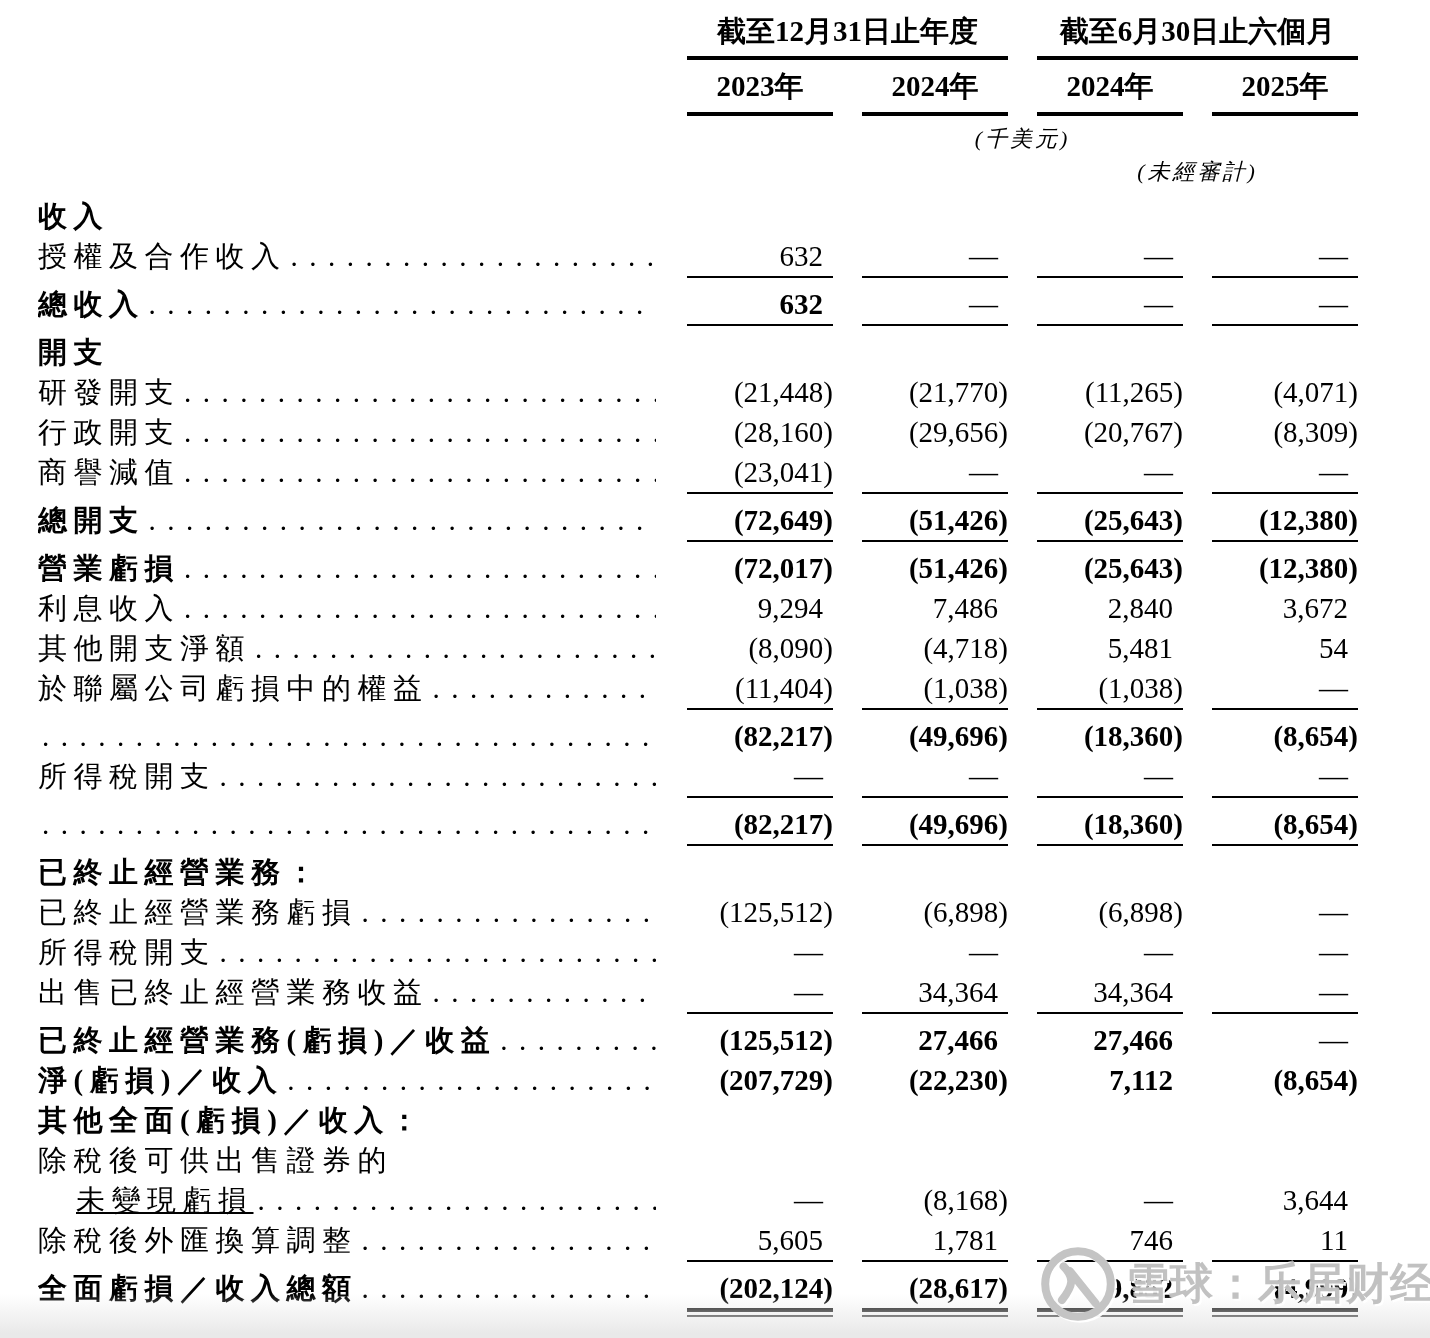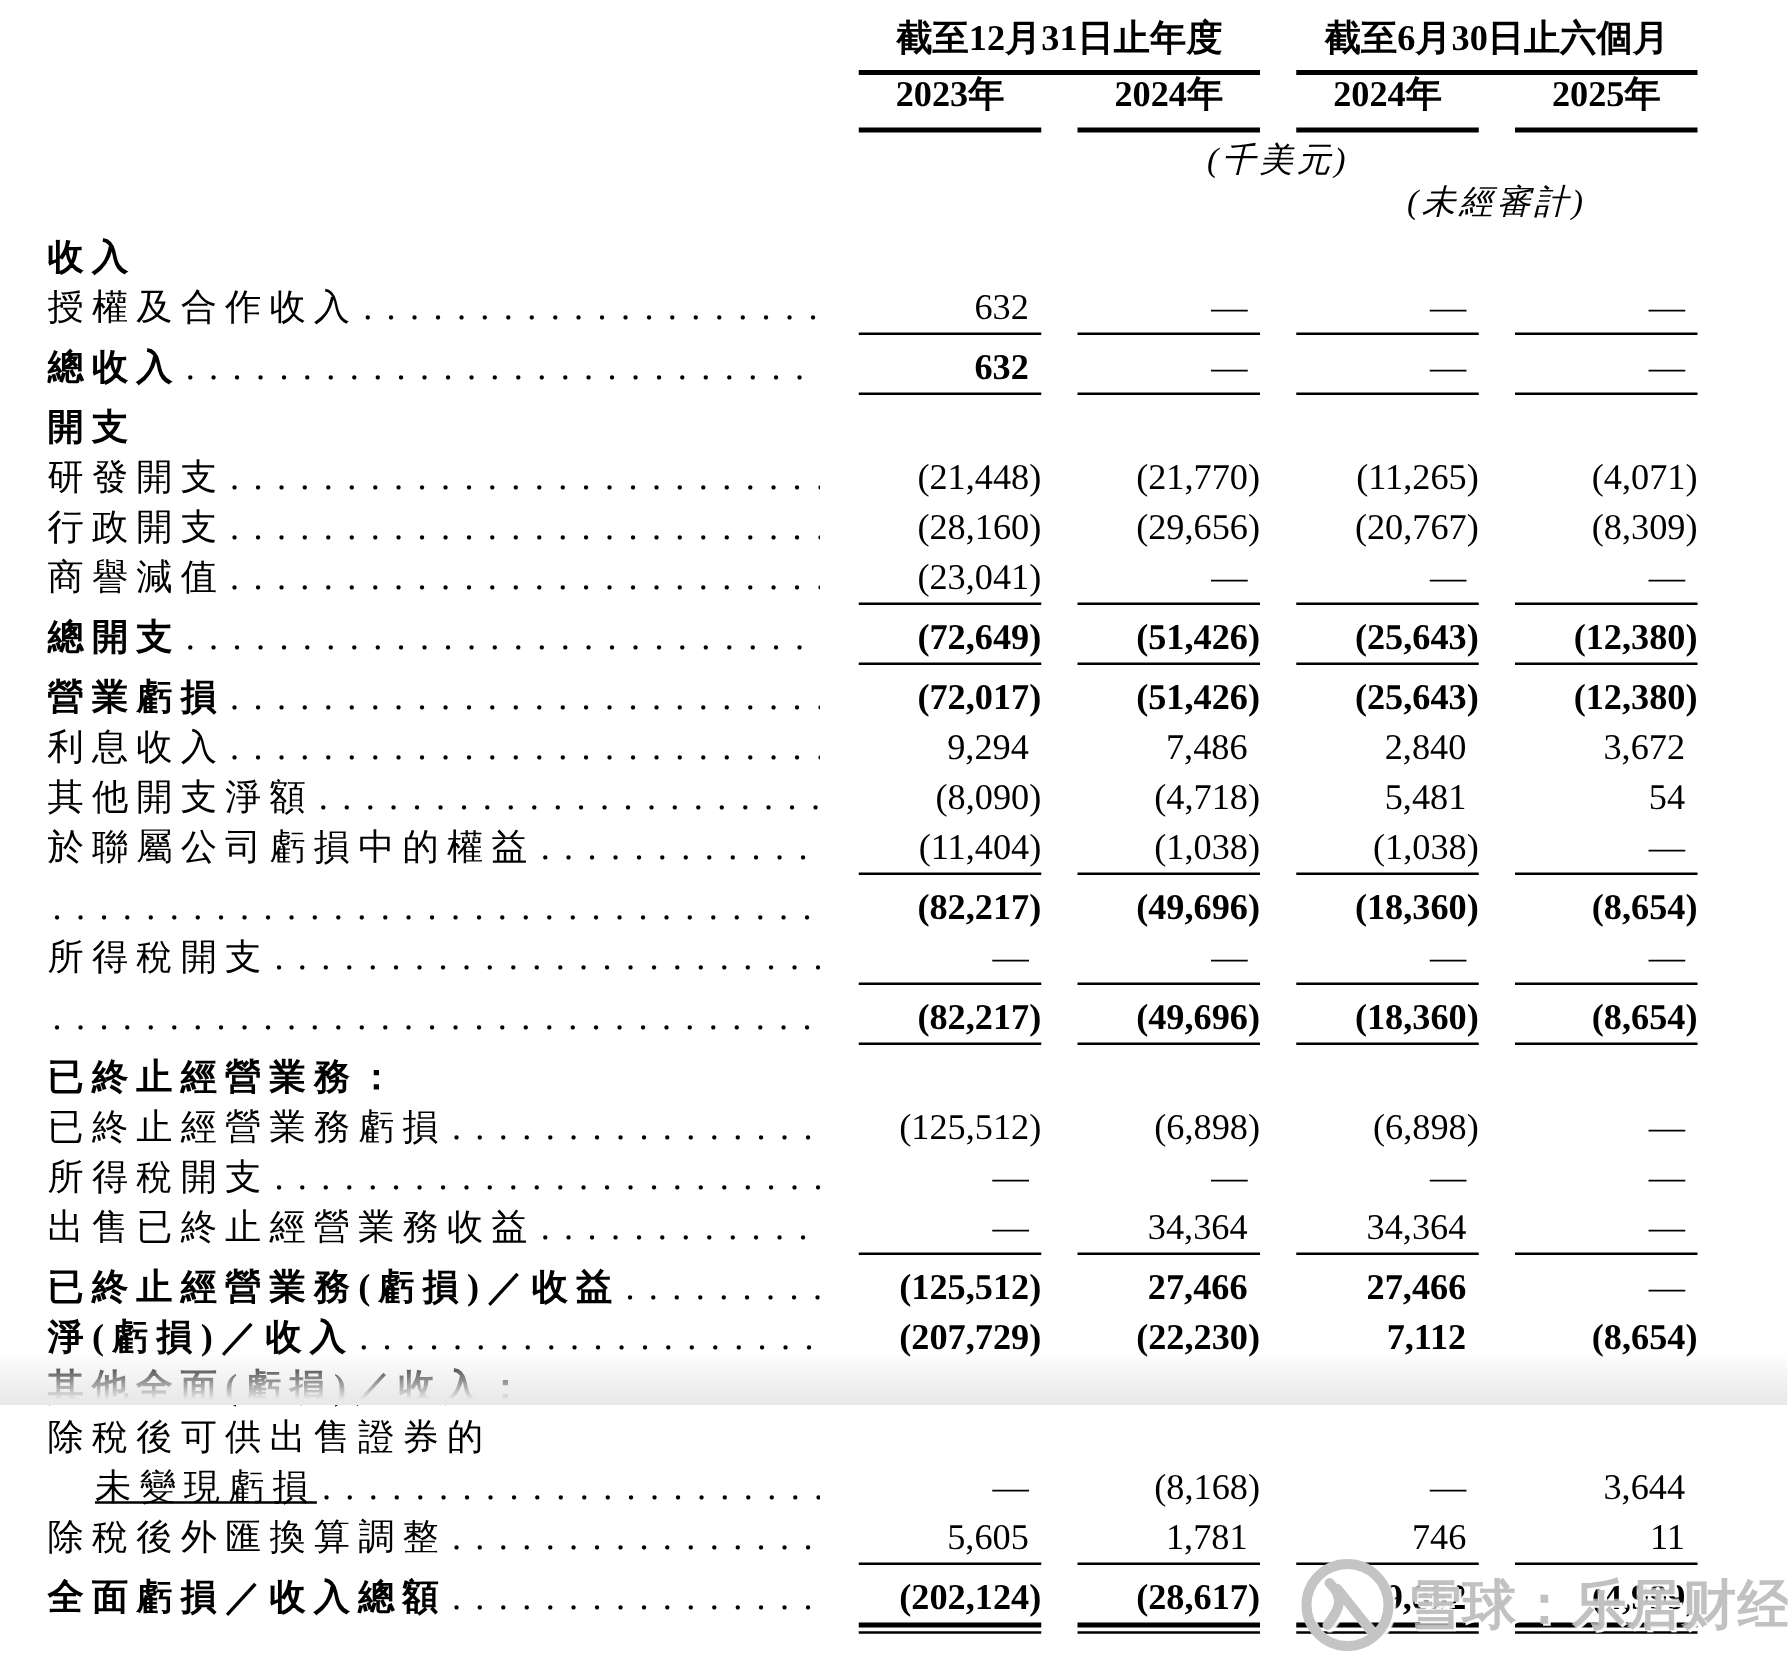--- a/index.html
+++ b/index.html
@@ -1,31 +1,31 @@
 <!DOCTYPE html>
 <html><head>
 <meta charset="utf-8">
 <style>
   * { margin:0; padding:0; box-sizing:border-box; }
   html,body { width:1430px; height:1338px; background:#fff; overflow:hidden; }
   body { font-family:"Liberation Serif","DejaVu Serif",serif; color:#000; position:relative; }
 
-  .page { position:relative; width:1430px; height:1124px; }
+  .page { position:relative; width:1430px; height:1338px; }
 
   .grid { display:grid; grid-template-columns:620px 146px 146px 146px 146px; column-gap:29px; padding-left:38px; }
 
   
   .thead { padding-top:14px; }
   .group { font-weight:bold; font-size:29px; text-align:center; white-space:nowrap;
            border-bottom:4.5px solid #000; padding-bottom:8px; line-height:34px; }
-  .hrow2 { }
+  .hrow2 { margin-top:10px; }
   .year  { font-weight:bold; font-size:29px; text-align:center; line-height:32px;
            border-bottom:4.5px solid #000; padding-bottom:10px; }
   .hrow3 { margin-top:6px; }
-  .note  { font-style:italic; font-size:27px; text-align:center; line-height:33px; letter-spacing:3px; white-space:nowrap; }
+  .note  { font-style:italic; font-size:22px; text-align:center; line-height:33px; letter-spacing:3px; white-space:nowrap; }
 
   
   .tbody { margin-top:8px; }
   .row   { display:grid; grid-template-columns:620px 146px 146px 146px 146px; column-gap:29px;
            padding-left:38px; height:40px; line-height:40px; align-items:stretch; }
   .cell.label { display:flex; align-items:baseline; overflow:hidden; font-size:29px; white-space:nowrap; }
   .lbl   { white-space:nowrap; letter-spacing:6.5px; }
   .indent .lbl { padding-left:38px;text-decoration:underline; }
   .leader { flex:1 1 0; overflow:hidden; white-space:nowrap; letter-spacing:11.5px;
             margin-left:4px; margin-right:2px; font-size:29px; font-weight:normal; }

